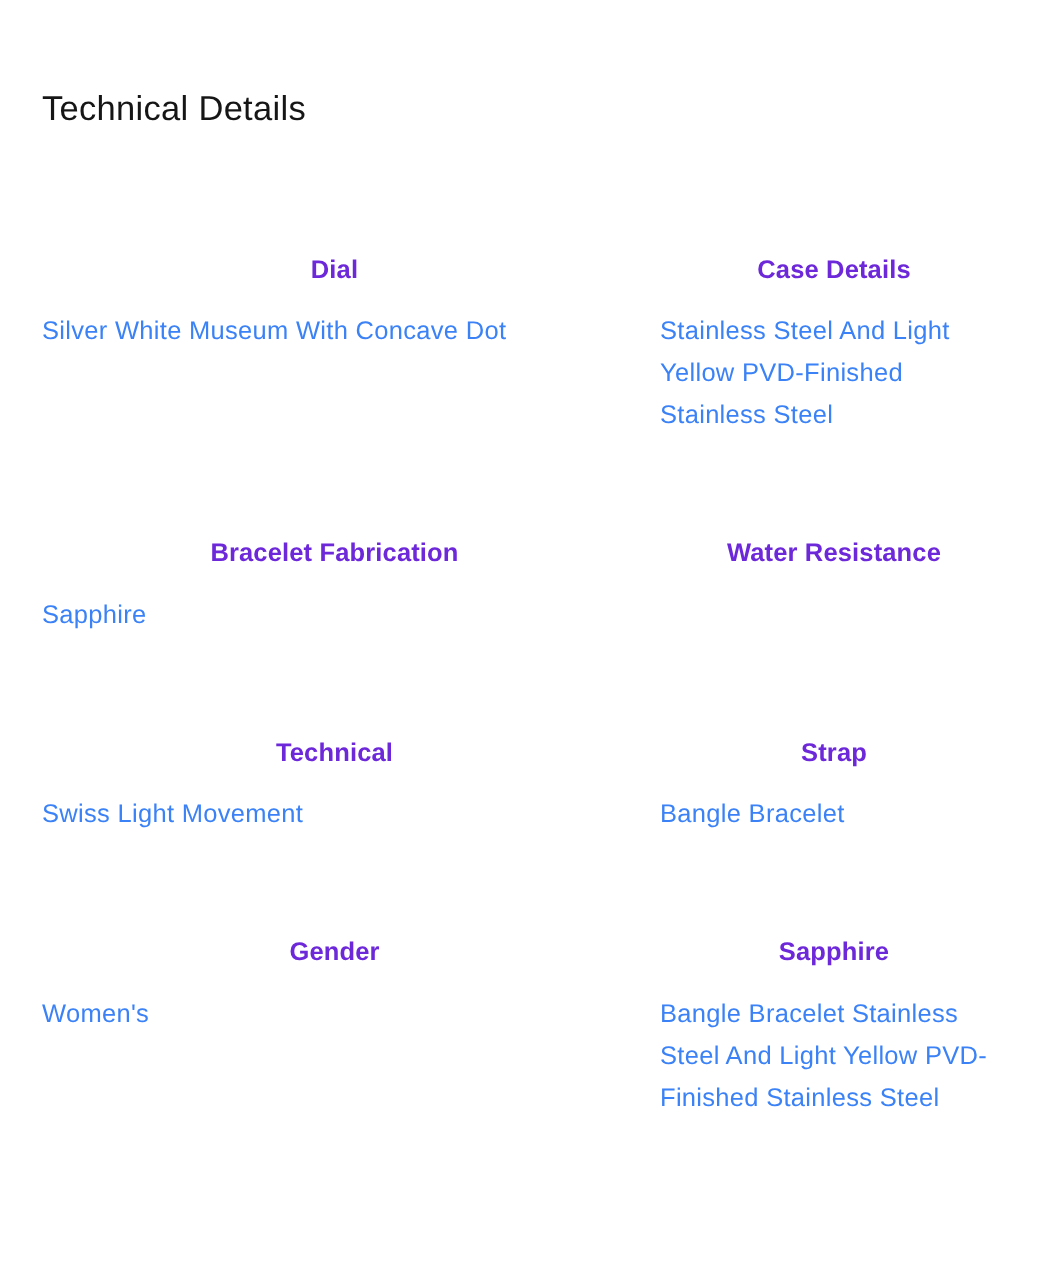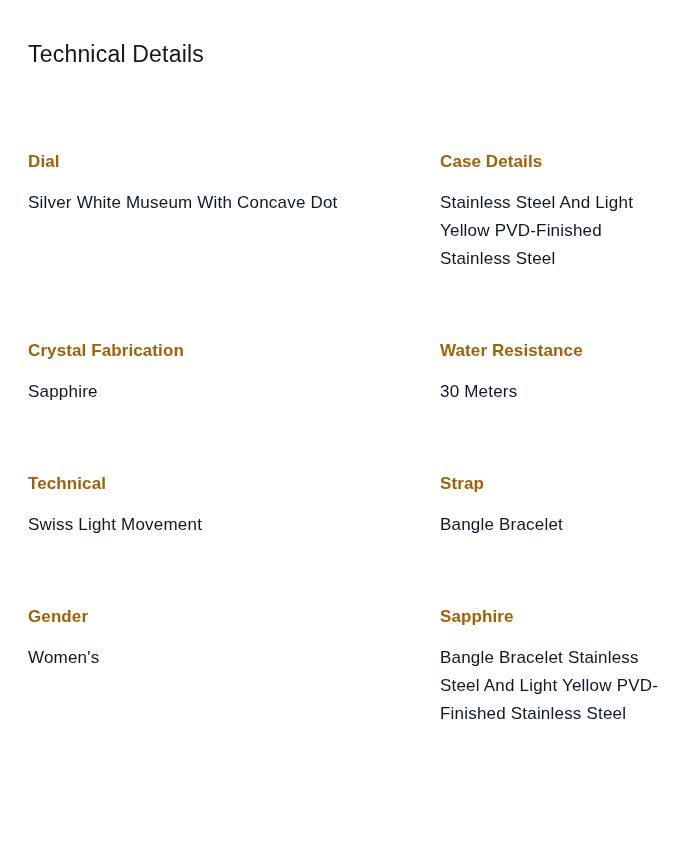--- a/index.html
+++ b/index.html
@@ -7,21 +7,21 @@
   body {
     background: #ffffff;
     font-family: "Liberation Sans", sans-serif;
     color: #1d1d1d;
   }
   .page {
     position: relative;
     width: 700px;
     height: 850px;
     background: #ffffff;
-    padding: 40px 28px 0 28px;
+    padding: 58px 28px 0 28px;
     overflow: hidden;
   }
   .section-title {
     margin: 0 0 84px 0;
     font-size: 23px;
     line-height: 28px;
     font-weight: 500;
     letter-spacing: 0.2px;
     color: #161616;
   }
@@ -29,29 +29,30 @@
     display: grid;
     grid-template-columns: 390px 1fr;
     column-gap: 22px;
     row-gap: 68px;
   }
   .spec-label {
     font-size: 17px;
     line-height: 20px;
     font-weight: 700;
     letter-spacing: 0.1px;
-    color: #a16207;
+    color: #6d28d9;
     margin: 0 0 17px 0;
+    text-align: center;
   }
   .spec-value {
     font-size: 17px;
     line-height: 28px;
     font-weight: 400;
     letter-spacing: 0.2px;
-    color: #0f172a;
+    color: #3b82f6;
     margin: 0;
   }
 </style>
 </head>
 <body>
 
 <main class="page">
   <h2 class="section-title">Technical Details</h2>
 
   <div class="specs-grid" id="specs-grid">
@@ -60,27 +61,26 @@
     <p class="spec-value">Silver White Museum With Concave Dot</p>
   </div>
 
 
   <div class="spec-item">
     <h3 class="spec-label">Case Details</h3>
     <p class="spec-value">Stainless Steel And Light Yellow PVD-Finished Stainless Steel</p>
   </div>
 
   <div class="spec-item">
-    <h3 class="spec-label">Crystal Fabrication</h3>
+    <h3 class="spec-label">Bracelet Fabrication</h3>
     <p class="spec-value">Sapphire</p>
   </div>
 
   <div class="spec-item">
     <h3 class="spec-label">Water Resistance</h3>
-    <p class="spec-value">30 Meters</p>
   </div>
 
   <div class="spec-item">
     <h3 class="spec-label">Technical</h3>
     <p class="spec-value">Swiss Light Movement</p>
   </div>
 
   <div class="spec-item">
     <h3 class="spec-label">Strap</h3>
     <p class="spec-value">Bangle Bracelet</p>

